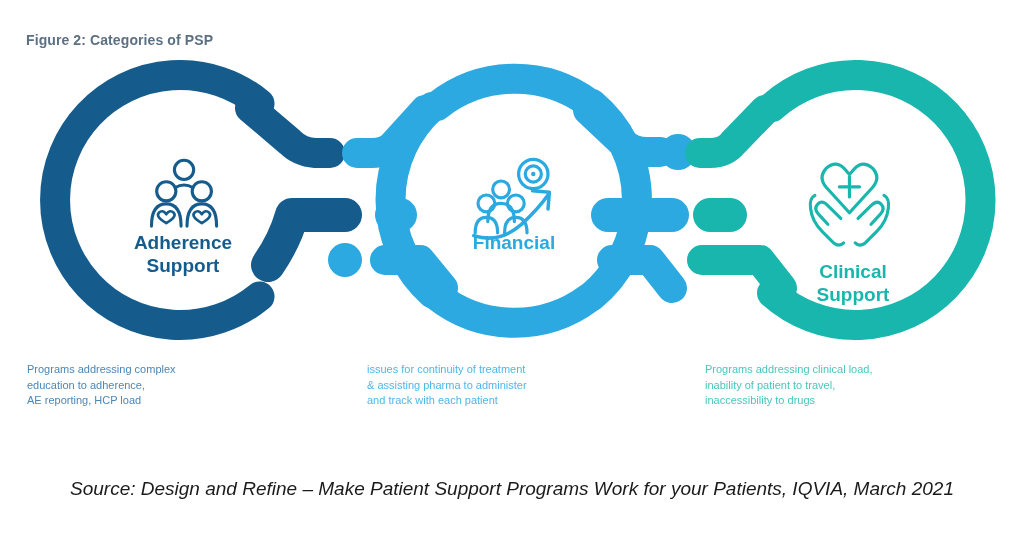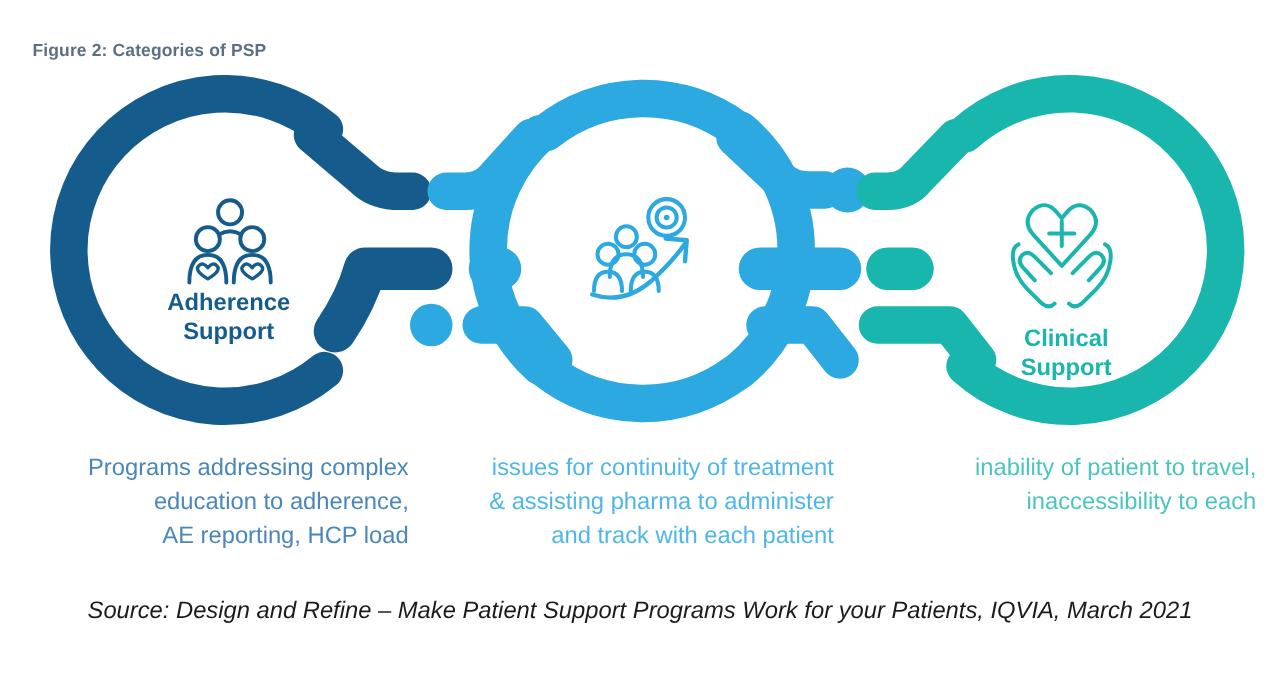--- a/index.html
+++ b/index.html
@@ -32,22 +32,22 @@
     font-size:19px;
     line-height:1.22;
     width:230px;
   }
   #label-adherence{ left:68px;  top:231px; color:#155C8D; }
   #label-financial{ left:399px; top:231px; color:#2BA9E0; }
   #label-clinical{  left:738px; top:231px; color:#19B6AD;margin-top:29px; }
 
   .node-caption{
     position:absolute;
-    text-align:right;
-    font-size:19px;
+    text-align:left;
+    font-size:11px;
     line-height:1.42;
     width:300px;
   }
   #caption-adherence{ left:27px;  top:362px; color:#4A87B8; }
   #caption-financial{ left:367px; top:362px; color:#4FB7E8; }
   #caption-clinical{  left:705px; top:362px; color:#4BC6BE; }
   .node-caption div{ white-space:pre; }
 
   #source-note{
     position:absolute;
@@ -140,34 +140,36 @@
   </g>
 
 </svg>
 </div>
 
 <div class="node-label" id="label-adherence">
   <div>Adherence</div>
   <div>Support</div>
 </div>
 <div class="node-label" id="label-financial">
+  <div>Financial</div>
 </div>
 <div class="node-label" id="label-clinical">
   <div>Clinical</div>
   <div>Support</div>
 </div>
 
 <div class="node-caption" id="caption-adherence">
   <div>Programs addressing complex</div>
   <div>education to adherence,</div>
   <div>AE reporting, HCP load</div>
 </div>
 <div class="node-caption" id="caption-financial">
   <div>issues for continuity of treatment</div>
   <div>&amp; assisting pharma to administer</div>
   <div>and track with each patient</div>
 </div>
 <div class="node-caption" id="caption-clinical">
+  <div>Programs addressing clinical load,</div>
   <div>inability of patient to travel,</div>
-  <div>inaccessibility to each</div>
+  <div>inaccessibility to drugs</div>
 </div>
 
 <div id="source-note">Source: Design and Refine – Make Patient Support Programs Work for your Patients, IQVIA, March 2021</div>
 
 </body></html>

